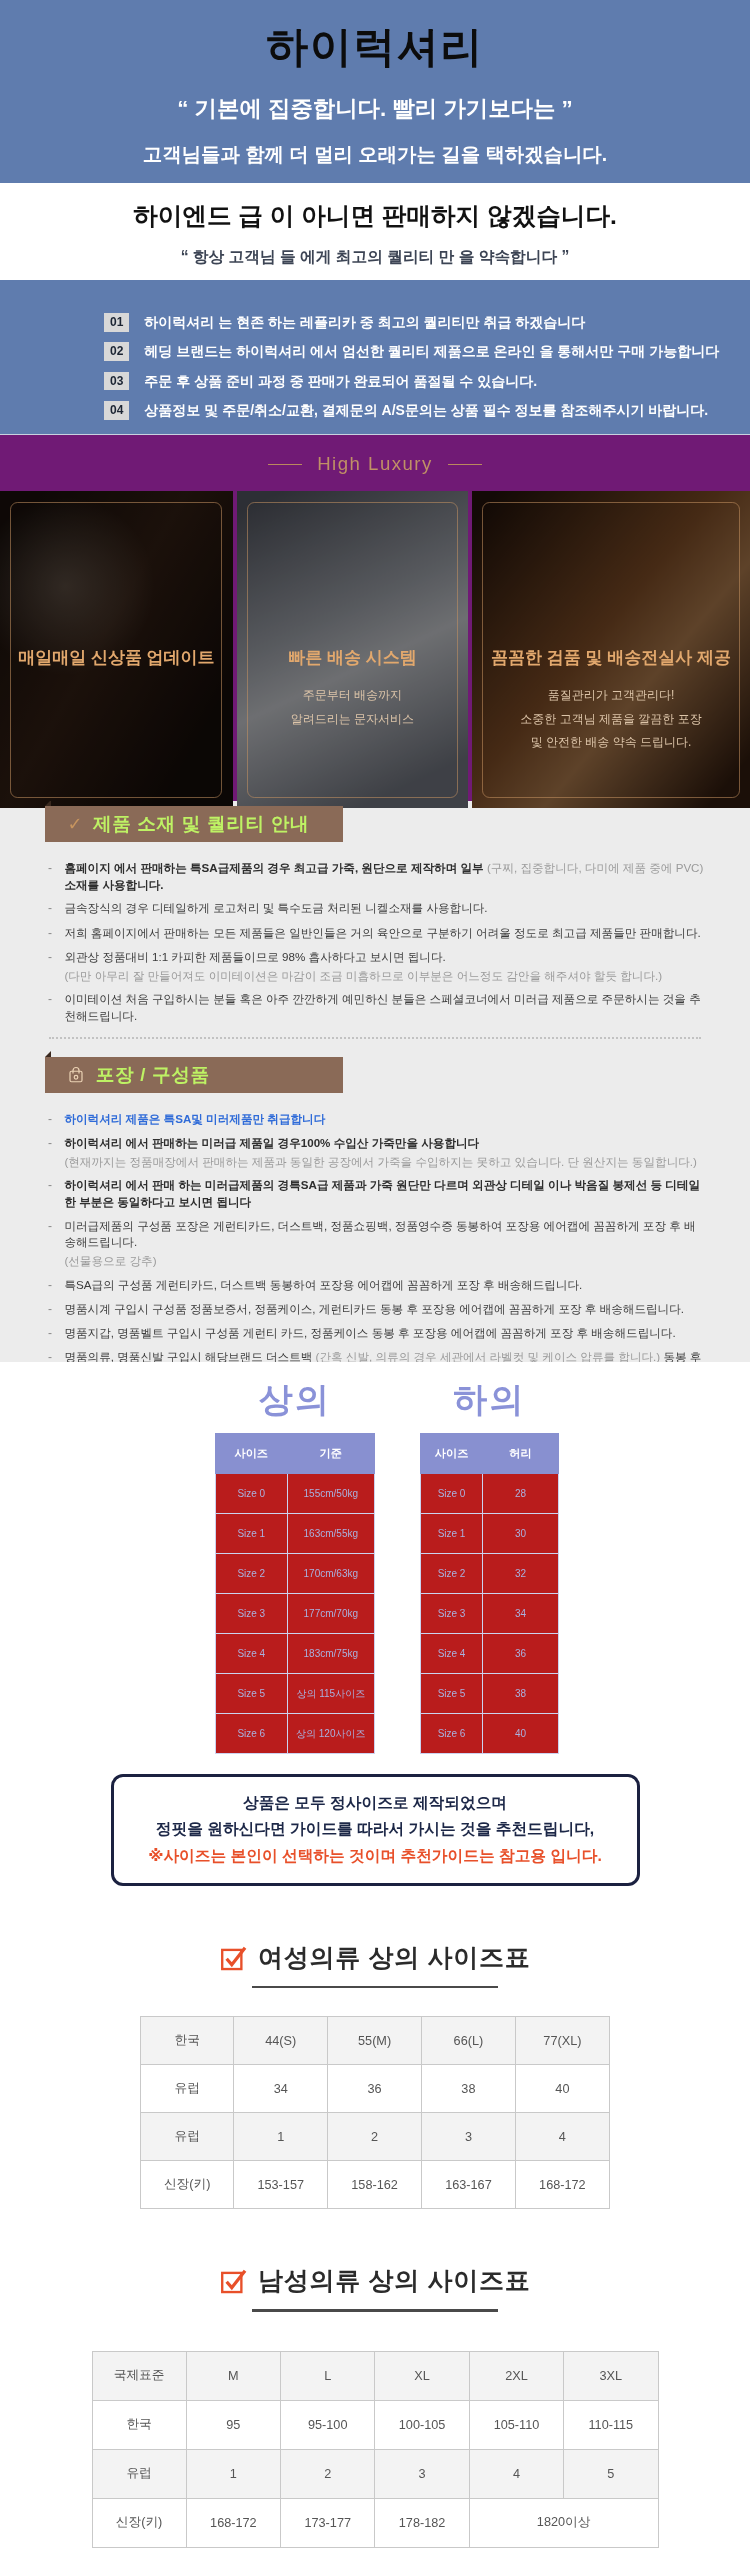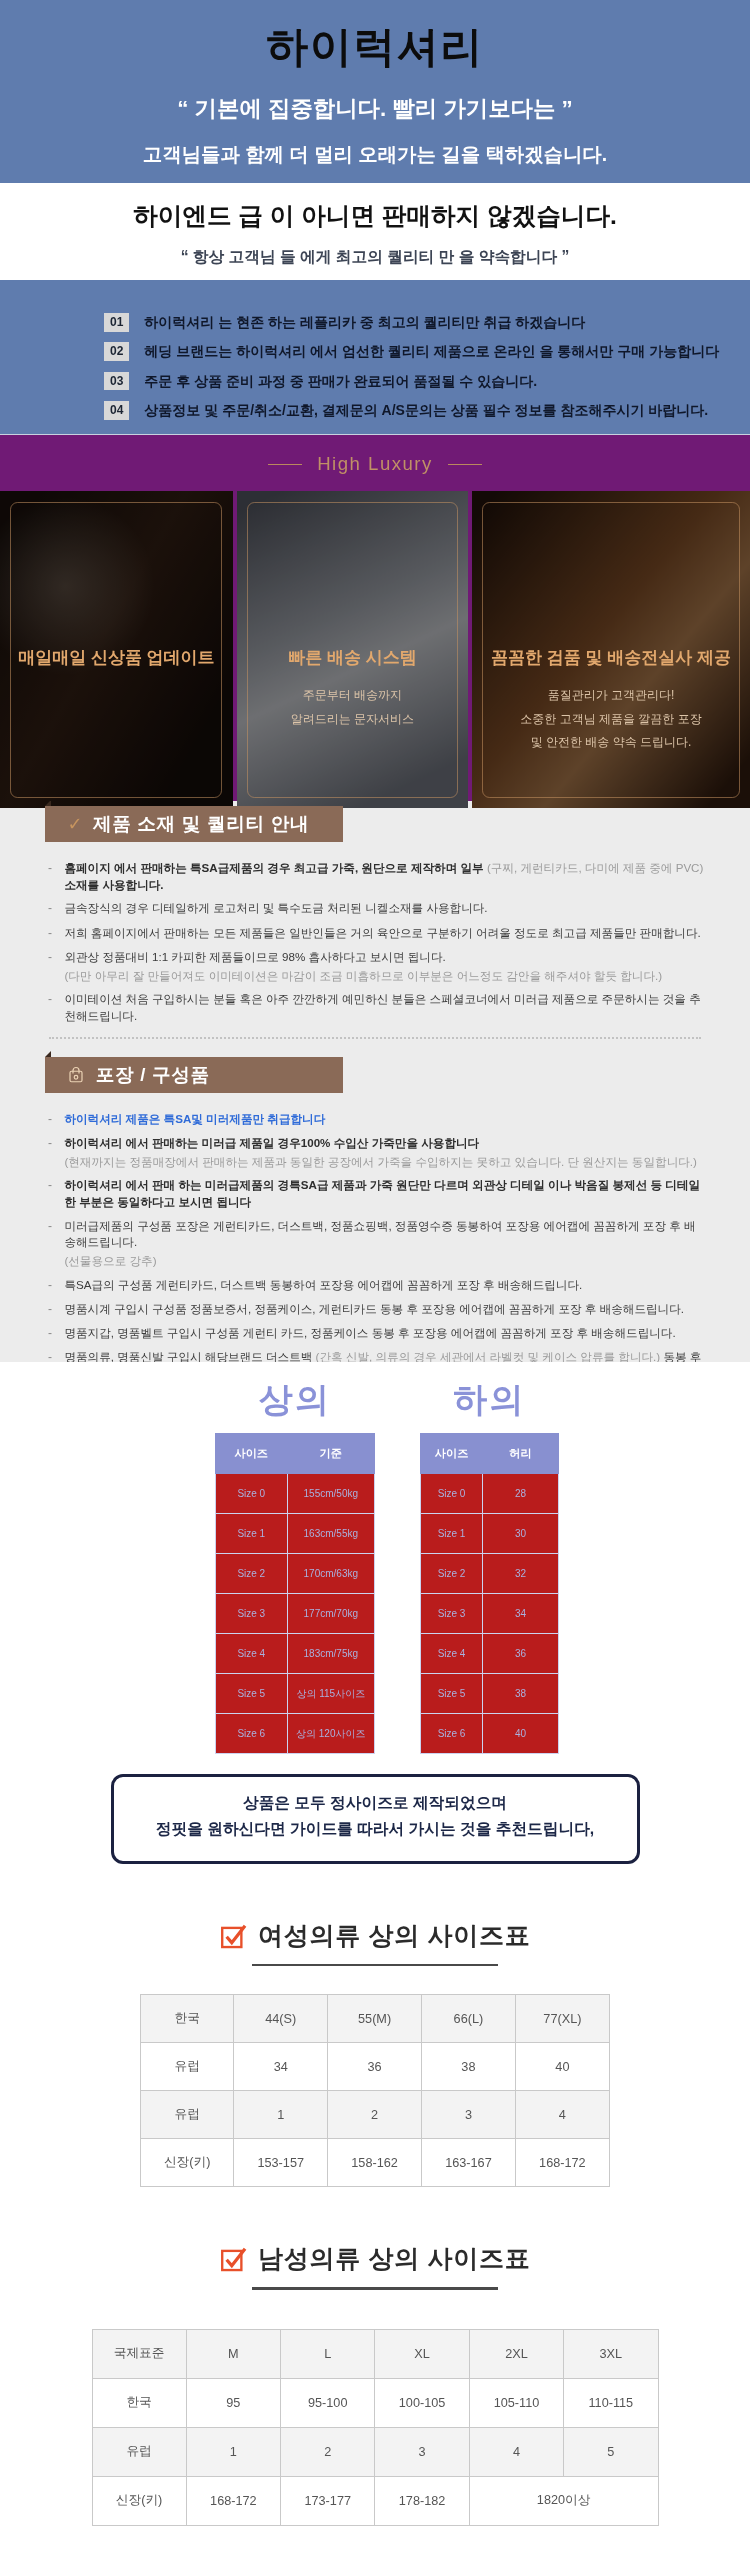--- a/index.html
+++ b/index.html
@@ -15,21 +15,21 @@
   
   .promise{height:97px;background:#fff;text-align:center;padding-top:16.4px;}
   .promise h2{margin:0;font-size:24.6px;font-weight:800;color:#111;}
   .promise p{margin:15px 0 0;font-size:15.7px;font-weight:700;color:#3c4454;}
 
   
   .notices{height:154px;background:#5f7cae;padding:33px 30px 0 104px;}
   .notice-row{display:flex;align-items:flex-start;margin-bottom:9.7px;}
   .notice-num{flex:0 0 auto;background:#d8d8d8;color:#1c2533;font-size:12px;font-weight:800;
     padding:2.2px 6px;margin-right:15px;line-height:1.2;}
-  .notice-txt{font-size:14px;font-weight:600;color:#0f172a;line-height:1.4;}
+  .notice-txt{font-size:14px;font-weight:600;color:#ffffff;line-height:1.4;}
 
   
   .luxury{height:367px;background:#701a75;border-top:1.5px solid #c9d2df;}
   .lux-head{display:flex;align-items:center;justify-content:center;padding-top:18px;}
   .lux-line{width:34px;height:0.7px;background:#b98a5e;margin:0 15px;}
   .lux-title{font-size:18.6px;color:#c09066;letter-spacing:1.5px;font-weight:400;}
   .lux-cols{display:flex;margin-top:16.4px;height:317px;}
   .lux-col{position:relative;height:100%;}
   .lux-col.c1{width:253px;background:
     radial-gradient(circle at 28% 30%, rgba(235,225,205,.30), transparent 32%),
@@ -44,21 +44,21 @@
   .lux-cap{position:absolute;left:0;right:0;top:155px;text-align:center;}
   .lux-cap h3{margin:0;font-size:17px;font-weight:800;color:#e2a86d;}
   .lux-cap p{margin:15px 0 0;font-size:12px;color:#ddc5a9;line-height:1.95;}
 
   
   .info{height:561px;background:#ececec;padding-top:5.2px;overflow:hidden;}
   .info-header{position:relative;margin-left:45px;width:298px;height:36px;background:#8a6a57;
     display:flex;align-items:center;padding-left:22.4px;box-sizing:border-box;}
   .info-header .fold{position:absolute;left:0;top:-6px;width:0;height:0;
     border-bottom:6px solid #3a291f;border-left:6.7px solid transparent;}
-  .info-header .hdr-txt{color:#ffffff;font-size:18.6px;font-weight:800;letter-spacing:0.7px;}
+  .info-header .hdr-txt{color:#bef264;font-size:18.6px;font-weight:800;letter-spacing:0.7px;}
   .chk-glyph{color:#c7955f;font-size:18px;font-weight:800;margin-right:10.4px;}
   .bag-icon{margin-right:10.4px;}
   .bullets{margin:18px 46px 0 48px;}
   .bullet{display:flex;margin-bottom:6.7px;}
   .dash{flex:0 0 16.4px;color:#8a8a8a;font-size:12px;line-height:1.45;}
   .btxt{font-size:11.6px;color:#3b3b3b;line-height:1.45;}
   .btxt .strong{font-weight:700;color:#2e2e2e;}
   .btxt .grayseg{color:#9a9a9a;}
   .bsub{color:#9a9a9a;margin-top:2.2px;}
   .blue .btxt .lead{color:#2f6bd8;font-weight:700;}
@@ -176,21 +176,21 @@
     <div class="info-header">
       <span class="fold"></span>
       <span class="chk-glyph">✓</span>
       <span class="hdr-txt">제품 소재 및 퀄리티 안내</span>
     </div>
 
     <div class="bullets">
       <div class="bullet">
         <span class="dash">-</span>
         <div class="btxt">
-          <span class="strong">홈페이지 에서 판매하는 특SA급제품의 경우 최고급 가죽, 원단으로 제작하며 일부 </span><span class="grayseg">(구찌, 게런티카드, 다미에 제품 중에 PVC)</span><span class="strong"> 소재를 사용합니다.</span>
+          <span class="strong">홈페이지 에서 판매하는 특SA급제품의 경우 최고급 가죽, 원단으로 제작하며 일부 </span><span class="grayseg">(구찌, 집중합니다, 다미에 제품 중에 PVC)</span><span class="strong"> 소재를 사용합니다.</span>
         </div>
       </div>
       <div class="bullet">
         <span class="dash">-</span>
         <div class="btxt"><span>금속장식의 경우 디테일하게 로고처리 및 특수도금 처리된 니켈소재를 사용합니다.</span></div>
       </div>
       <div class="bullet">
         <span class="dash">-</span>
         <div class="btxt"><span>저희 홈페이지에서 판매하는 모든 제품들은 일반인들은 거의 육안으로 구분하기 어려울 정도로 최고급 제품들만 판매합니다.</span></div>
       </div>
@@ -346,20 +346,21 @@
                 <td>40</td>
               </tr>
           </tbody>
         </table>
       </div>
     </div>
 
     <div class="warn-box">
       <p>상품은 모두 정사이즈로 제작되었으며</p>
       <p>정핏을 원하신다면 가이드를 따라서 가시는 것을 추천드립니다,</p>
+      <p class="red">※사이즈는 본인이 선택하는 것이며 추천가이드는 참고용 입니다.</p>
     </div>
 
     <div class="chart-head">
       <svg width="28" height="28" viewBox="0 0 38 38" fill="none">
         <rect x="3" y="8" width="26" height="26" stroke="#e8502a" stroke-width="3.2" fill="#fff"></rect>
         <polyline points="9,20 16,28 34,5" stroke="#e8502a" stroke-width="4.4" fill="none"></polyline>
       </svg>
       <span class="head-txt">여성의류 상의 사이즈표</span>
     </div>
     <div class="underline"></div>

